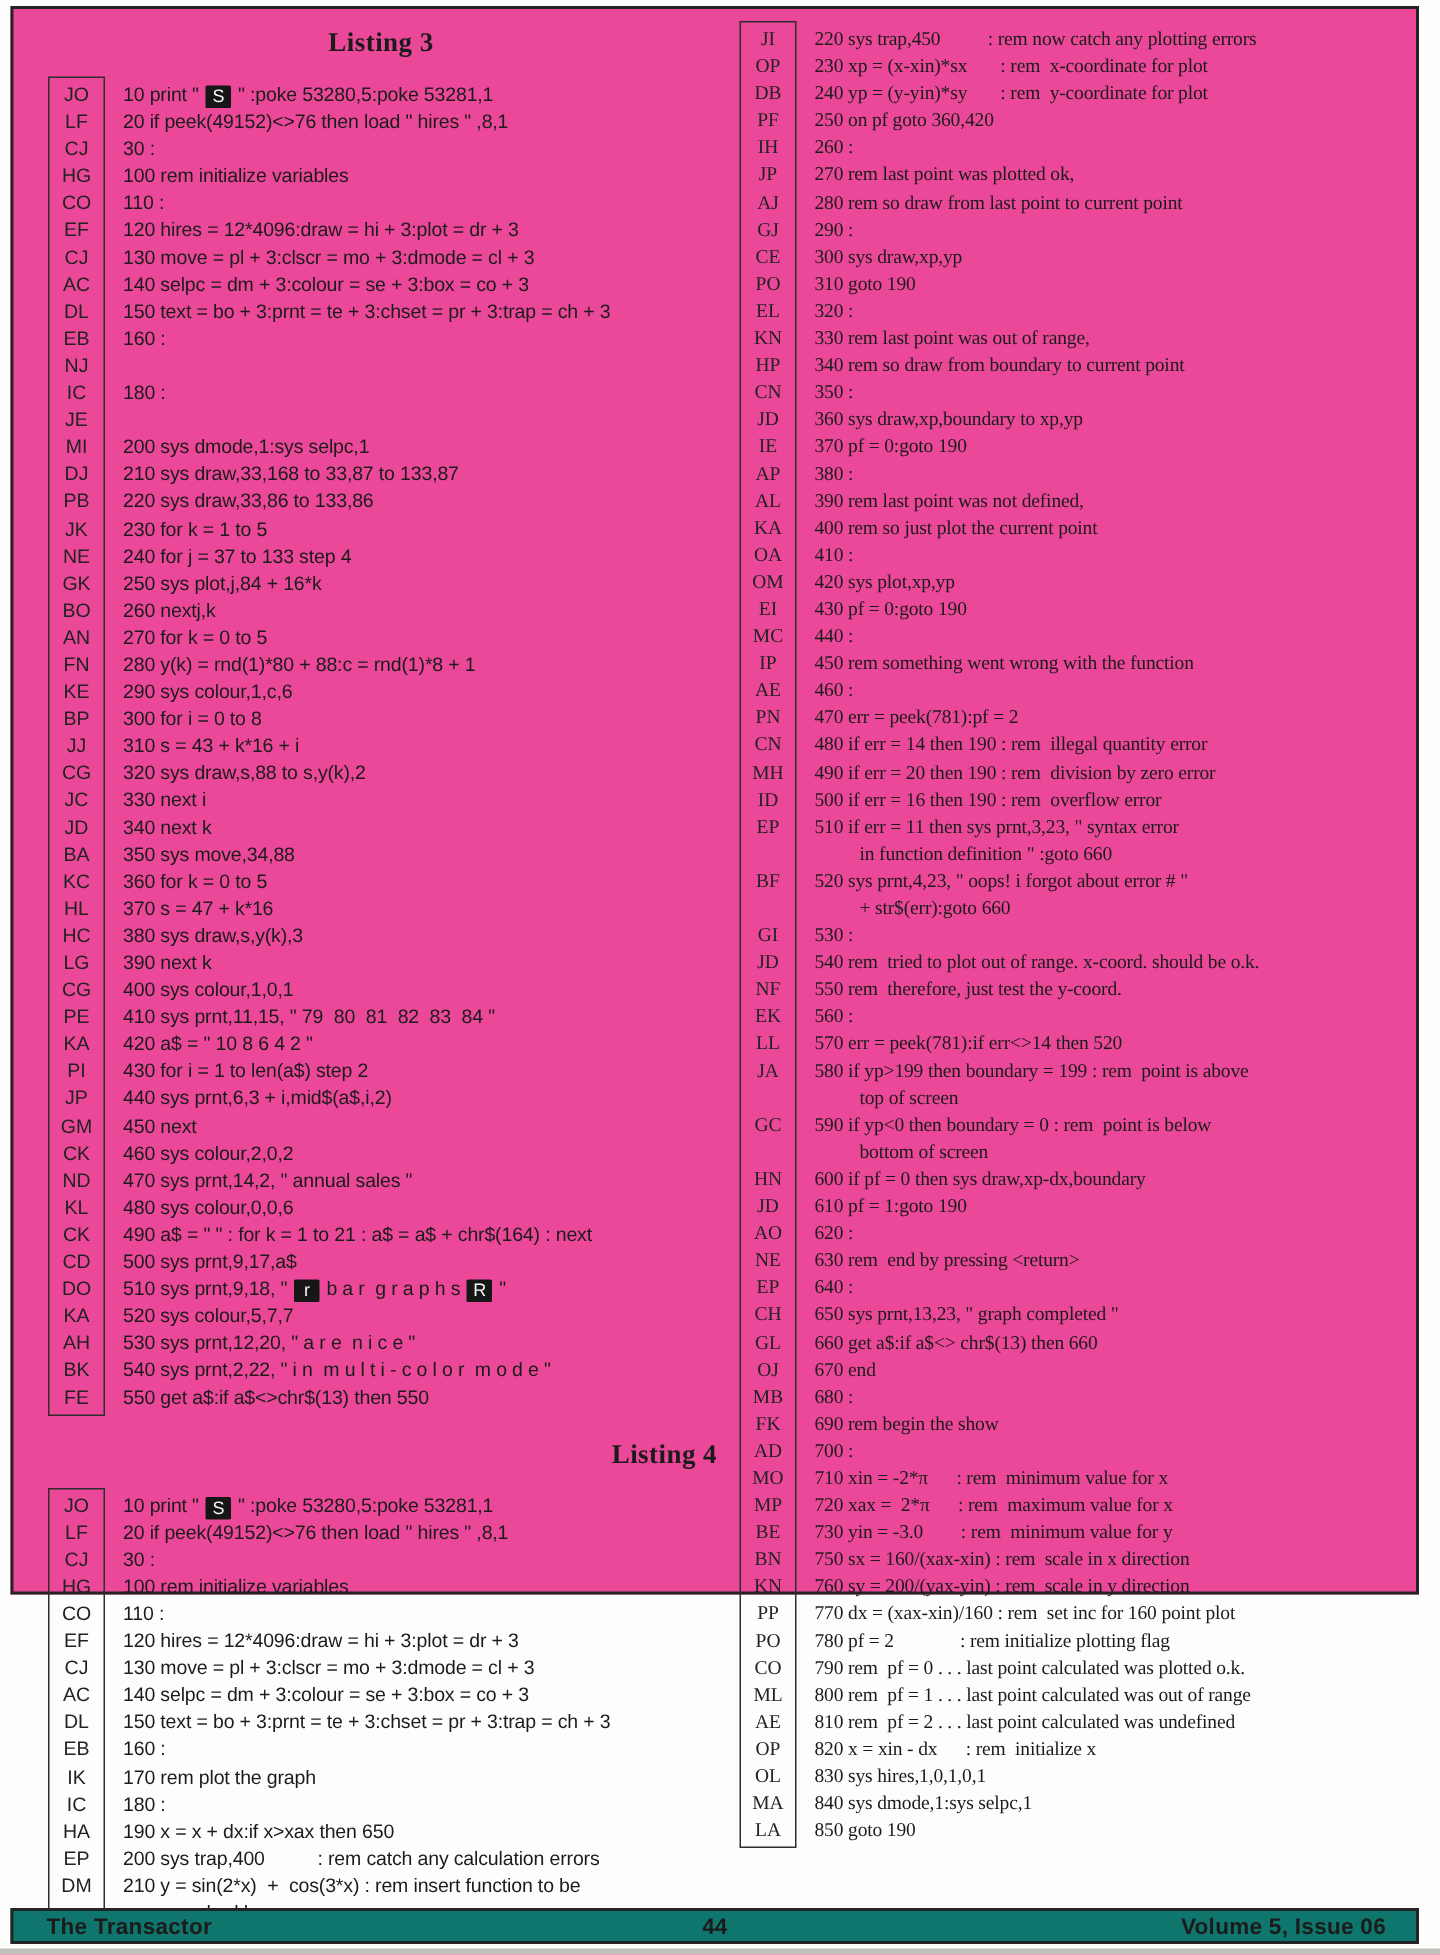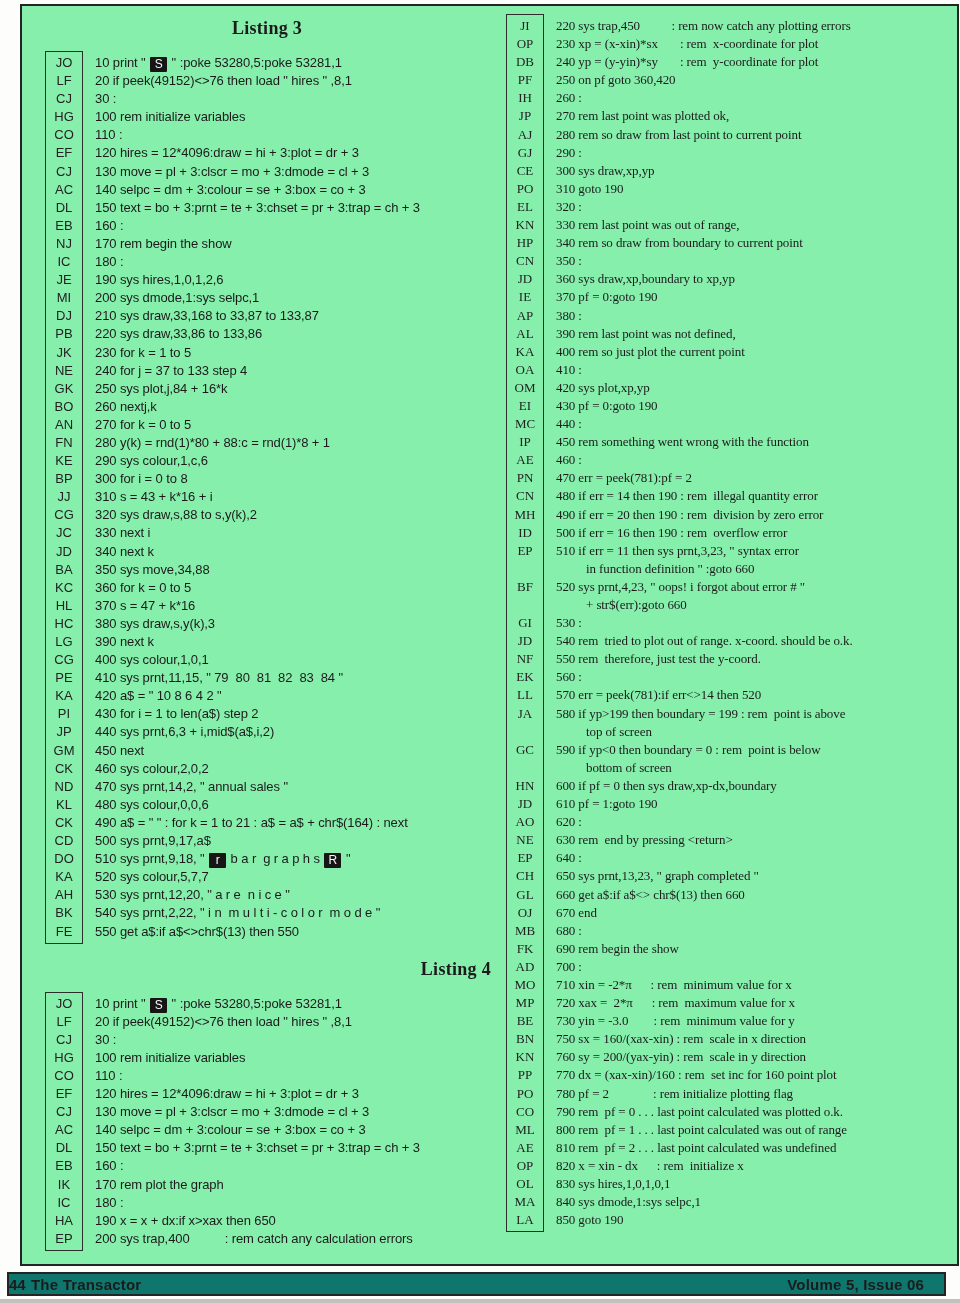--- a/index.html
+++ b/index.html
@@ -3,22 +3,22 @@
 <meta charset="utf-8">
 <style>
   html,body{margin:0;padding:0;}
   body{
     width:960px;height:1303px;position:relative;
     background:#fdfdfb;color:#1b1b1b;
     font-family:"Liberation Sans", sans-serif;
     overflow:hidden;
   }
   .page-frame{
-    position:absolute;left:20px;top:4px;width:939px;height:1262px;
-    border:2px solid #242424;background:#86efac;box-sizing:border-box;
+    position:absolute;left:7px;top:4px;width:939px;height:1059px;
+    border:2px solid #242424;background:#ec4899;box-sizing:border-box;
   }
   .col{position:absolute;top:8px;}
   .col-left{left:21px;width:448px;}
   .col-right{left:482px;width:458px;font-family:Liberation Serif, serif;}
   h2.listing-title{
     font-family:"Liberation Serif", serif;font-weight:bold;
     font-size:18px;text-align:center;margin:4px 0 12px 0;letter-spacing:.3px;
   }
   h2.second{margin-top:15px;text-align:right;}
   .listing{position:relative;padding:3px 0;margin-left:2px;}
@@ -41,21 +41,21 @@
     min-width:13px;text-align:center;padding:0 2px;margin:0 1px;
     font-size:12px;line-height:15px;vertical-align:-1px;border-radius:1px;
     text-indent:0;
   }
   .footer-bar{
     position:absolute;left:7px;top:1272px;width:939px;height:24px;
     border:2px solid #242424;box-sizing:border-box;background:#0f766e;
     display:flex;align-items:center;font-weight:bold;font-size:15px;
   }
   .footer-left{margin-left:22px;letter-spacing:.2px;}
-  .footer-center{position:absolute;left:0;right:0;text-align:left;}
+  .footer-center{position:absolute;left:0;right:0;text-align:center;}
   .footer-right{margin-left:auto;margin-right:20px;letter-spacing:.2px;}
   .scan-edge{
     position:absolute;left:0;top:1299px;width:960px;height:4px;
     background:#8f8f8d;opacity:.55;
   }
 </style>
 </head>
 <body>
 
 <div class="page-frame">
@@ -99,29 +99,27 @@
         <div class="row">
           <div class="csum">DL</div>
           <div class="code">150 text = bo + 3:prnt = te + 3:chset = pr + 3:trap = ch + 3</div>
         </div>
         <div class="row">
           <div class="csum">EB</div>
           <div class="code">160 :</div>
         </div>
         <div class="row">
           <div class="csum">NJ</div>
-          <div class="code">170 rem begin the show</div>
         </div>
         <div class="row">
           <div class="csum">IC</div>
           <div class="code">180 :</div>
         </div>
         <div class="row">
           <div class="csum">JE</div>
-          <div class="code">190 sys hires,1,0,1,2,6</div>
         </div>
         <div class="row">
           <div class="csum">MI</div>
           <div class="code">200 sys dmode,1:sys selpc,1</div>
         </div>
         <div class="row">
           <div class="csum">DJ</div>
           <div class="code">210 sys draw,33,168 to 33,87 to 133,87</div>
         </div>
         <div class="row">
@@ -312,20 +310,25 @@
           <div class="csum">IC</div>
           <div class="code">180 :</div>
         </div>
         <div class="row">
           <div class="csum">HA</div>
           <div class="code">190 x = x + dx:if x&gt;xax then 650</div>
         </div>
         <div class="row">
           <div class="csum">EP</div>
           <div class="code">200 sys trap,400          : rem catch any calculation errors</div>
+        </div>
+        <div class="row">
+          <div class="csum">DM</div>
+          <div class="code">210 y = sin(2*x)  +  cos(3*x) : rem insert function to be
+graphed here</div>
         </div>
       </div>
   </div>
 
   <div class="col col-right">
     <div class="listing">
       <div class="csum-frame"></div>
     <div class="row">
           <div class="csum">JI</div>
           <div class="code">220 sys trap,450          : rem now catch any plotting errors</div>

